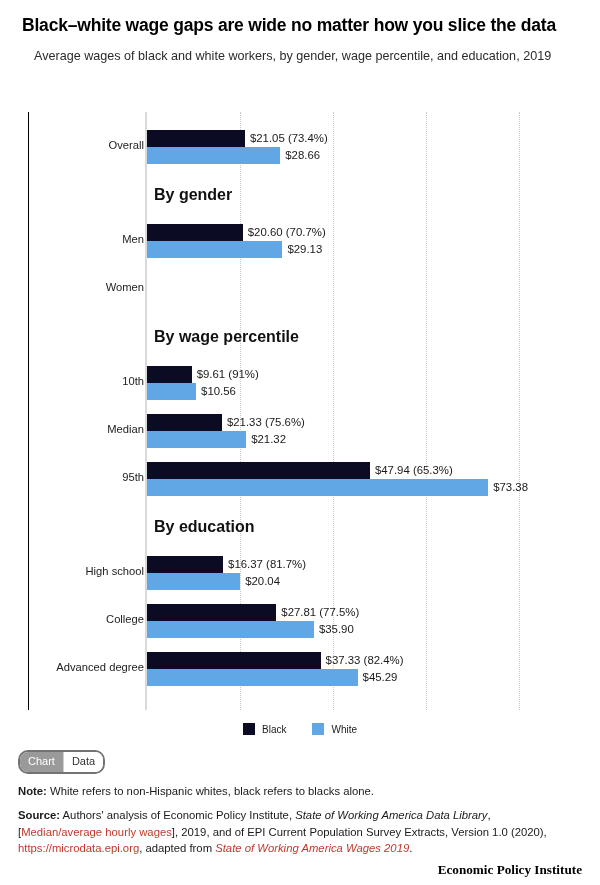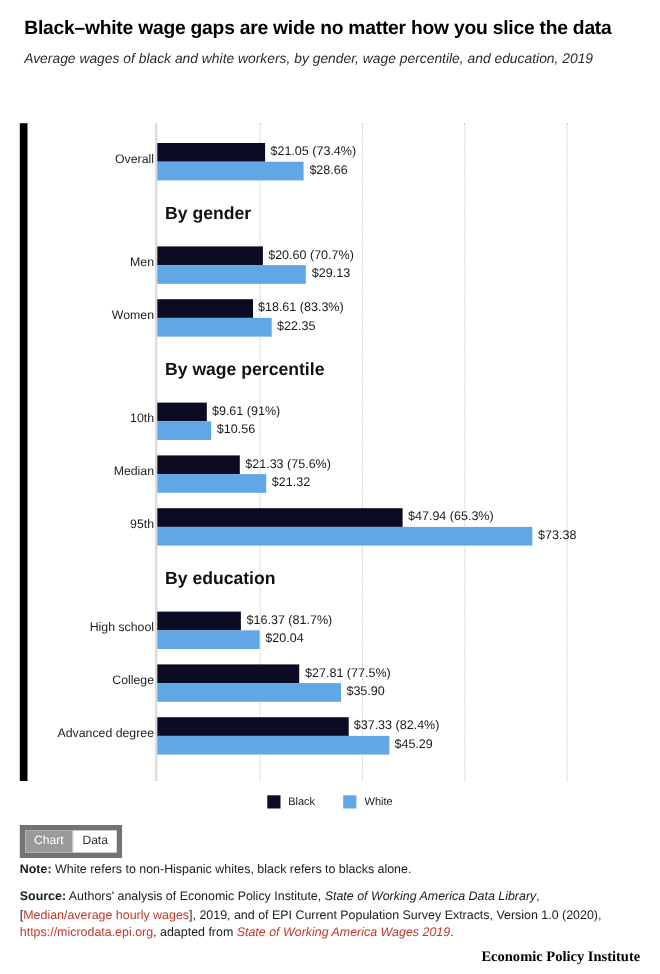--- a/index.html
+++ b/index.html
@@ -13,27 +13,27 @@
   }
   .wrap{width:600px;height:885px;position:relative;box-sizing:border-box;}
 
   
   .header{padding:14px 22px 0 22px;}
   .title{
     font-size:17.5px;font-weight:bold;line-height:1.26;
     letter-spacing:-0.2px;color:#000;margin:0 0 9px 0;max-width:540px;
   }
   .subtitle{
-    font-size:12.6px;line-height:1.42;color:#2b2b2b;margin:0;max-width:545px;font-style:italic;
+    font-size:12.6px;line-height:1.42;color:#2b2b2b;margin:12px;max-width:545px;
   }
 
   
   .chart-card{
-    position:absolute;left:18px;top:112px;width:566px;height:598px;
-    border-left:7px solid #000000;
+    position:absolute;left:28px;top:112px;width:566px;height:598px;
+    border-left:1px solid #000000;
     box-sizing:border-box;
   }
   .plot{position:absolute;left:0;top:0;width:566px;height:598px;}
 
   .gridlines{position:absolute;left:0;top:0;width:100%;height:100%;}
   .gridline{
     position:absolute;top:0;bottom:0;width:1px;
     border-left:1px dotted #c9c9c9;
   }
   .axis-line{
@@ -72,21 +72,21 @@
   }
   .legend-item{display:flex;align-items:center;gap:7px;}
   .swatch{width:12px;height:12px;display:inline-block;}
   .swatch.black{background:#0b0b24;}
   .swatch.white{background:#62a7e5;}
   .legend-label{font-size:10px;color:#1a1a1a;}
 
   
   .toggle{
     position:absolute;left:18px;top:750px;display:flex;
-    border:5px solid #737373;border-radius:0;overflow:hidden;
+    border:2px solid #737373;border-radius:10px;overflow:hidden;
   }
   .toggle-btn{
     font-size:11px;padding:3px 8px 4px 8px;line-height:1.2;
     background:#ffffff;color:#333;border:0;cursor:pointer;
     font-family:"Liberation Sans",sans-serif;
   }
   .toggle-btn.active{background:#9a9a9a;color:#ffffff;}
   .toggle-sep{width:1px;background:#cfcfcf;}
 
   
@@ -136,26 +136,20 @@
             <div class="row-label">Men</div>
             <div class="bars">
               <div class="bar black" style="left: 0px; width: 95.79px;"></div>
               <div class="bar white" style="left: 0px; width: 135.454px;"></div>
               <div class="bar-value black-v" style="left: 100.79px;">$20.60 (70.7%)</div>
               <div class="bar-value white-v" style="left: 140.454px;">$29.13</div>
             </div>
           </div>
           <div class="row" style="top: 160px;">
             <div class="row-label">Women</div>
-            <div class="bars">
-              <div class="bar black" style="left: 0px; width: 86.5365px;"></div>
-              <div class="bar white" style="left: 0px; width: 103.927px;"></div>
-              <div class="bar-value black-v" style="left: 91.5365px;">$18.61 (83.3%)</div>
-              <div class="bar-value white-v" style="left: 108.927px;">$22.35</div>
-            </div>
           </div>
           <div class="group-header" style="top: 216px;">By wage percentile</div>
           <div class="row" style="top: 254px;">
             <div class="row-label">10th</div>
             <div class="bars">
               <div class="bar black" style="left: 0px; width: 44.6865px;"></div>
               <div class="bar white" style="left: 0px; width: 49.104px;"></div>
               <div class="bar-value black-v" style="left: 49.6865px;">$9.61 (91%)</div>
               <div class="bar-value white-v" style="left: 54.104px;">$10.56</div>
             </div>

